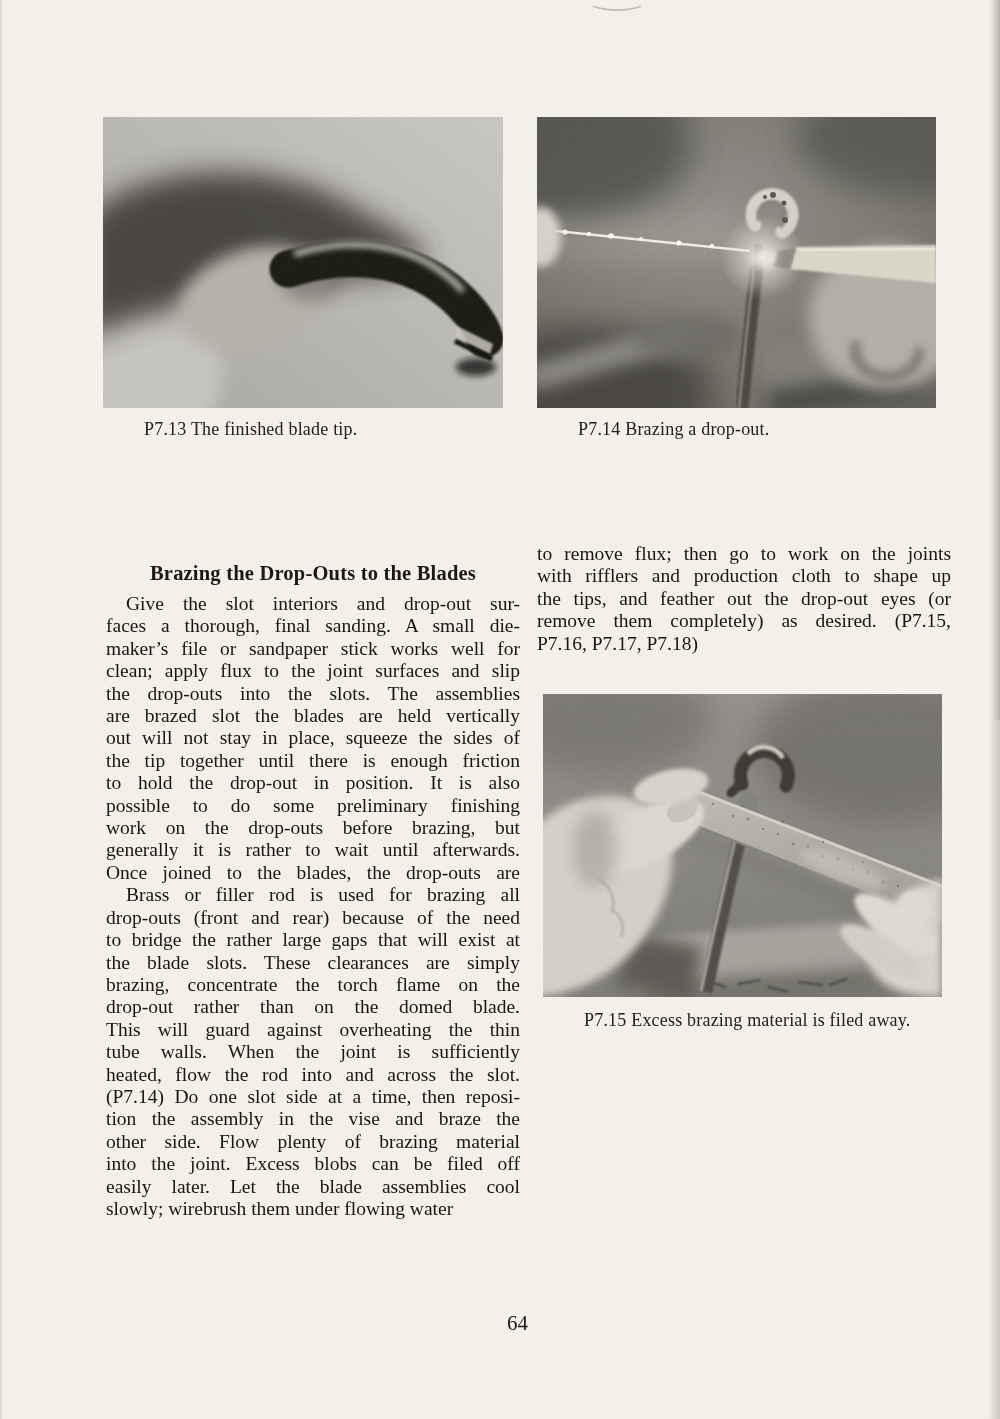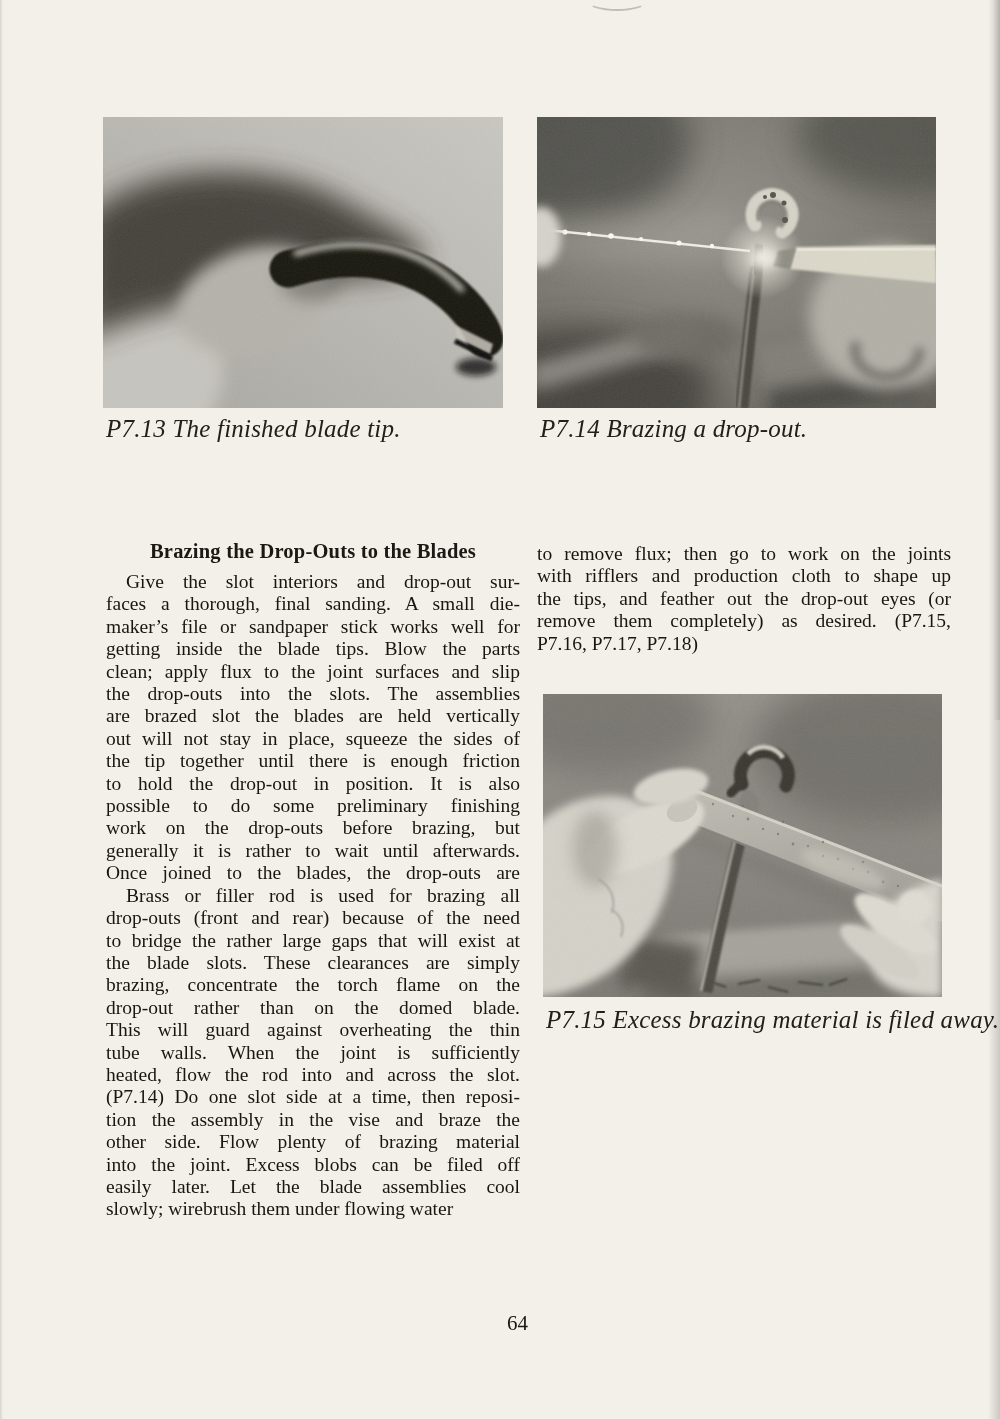--- a/index.html
+++ b/index.html
@@ -25,28 +25,28 @@
   .artifact-leftedge{
     position:absolute; left:0; top:0; width:3px; height:1419px;
     background:linear-gradient(to right, rgba(140,138,130,.28), rgba(140,138,130,0));
   }
   figure { margin:0; padding:0; position:absolute; }
   figure svg { display:block; width:100%; height:100%; }
   .photo1 { left:103px; top:117px; width:400px; height:291px; }
   .photo2 { left:537px; top:117px; width:399px; height:291px; }
   .photo3 { left:543px; top:694px; width:399px; height:303px; }
   .caption {
-    position:absolute; font-style:italic; font-size:25px; line-height:22px;
-    color:#21201c; letter-spacing:.2px; white-space:nowrap;
+    position:absolute; font-size:18px; line-height:22px;
+    color:#21201c; letter-spacing:.2px; white-space:nowrap;margin-left:38px;
   }
   .cap1 { left:106px; top:418px; }
   .cap2 { left:540px; top:418px; }
   .cap3 { left:546px; top:1009px; }
   .col { position:absolute; }
-  .col-left  { left:106px; top:540px; width:414px; }
+  .col-left  { left:106px; top:562px; width:414px; }
   .col-right { left:537px; top:543px; width:414px; }
   .heading {
     margin:0 0 8px 0; font-size:20.5px; font-weight:bold;
     text-align:center; letter-spacing:.2px;
   }
   .para { font-size:19.5px; color:#17160f; }
   .tline { line-height:22.4px; text-align:justify; text-align-last:justify; }
   .tline.tline-last { text-align-last:left; }
   .para.indent .tline:first-child { text-indent:20px; }
   .page-number {
@@ -260,21 +260,20 @@
   <div class="caption cap1">P7.13 The finished blade tip.</div>
   <div class="caption cap2">P7.14 Brazing a drop-out.</div>
   <div class="caption cap3">P7.15 Excess brazing material is filed away.</div>
 
   <section class="col col-left">
     <h2 class="heading">Brazing the Drop-Outs to the Blades</h2>
     <div class="para indent">
         <div class="tline">Give the slot interiors and drop-out sur-</div>
         <div class="tline">faces a thorough, final sanding. A small die-</div>
         <div class="tline">maker’s file or sandpaper stick works well for</div>
-        <div class="tline">getting inside the blade tips. Blow the parts</div>
         <div class="tline">clean; apply flux to the joint surfaces and slip</div>
         <div class="tline">the drop-outs into the slots. The assemblies</div>
         <div class="tline">are brazed slot the blades are held vertically</div>
         <div class="tline">out will not stay in place, squeeze the sides of</div>
         <div class="tline">the tip together until there is enough friction</div>
         <div class="tline">to hold the drop-out in position. It is also</div>
         <div class="tline">possible to do some preliminary finishing</div>
         <div class="tline">work on the drop-outs before brazing, but</div>
         <div class="tline">generally it is rather to wait until afterwards.</div>
         <div class="tline">Once joined to the blades, the drop-outs are</div>

